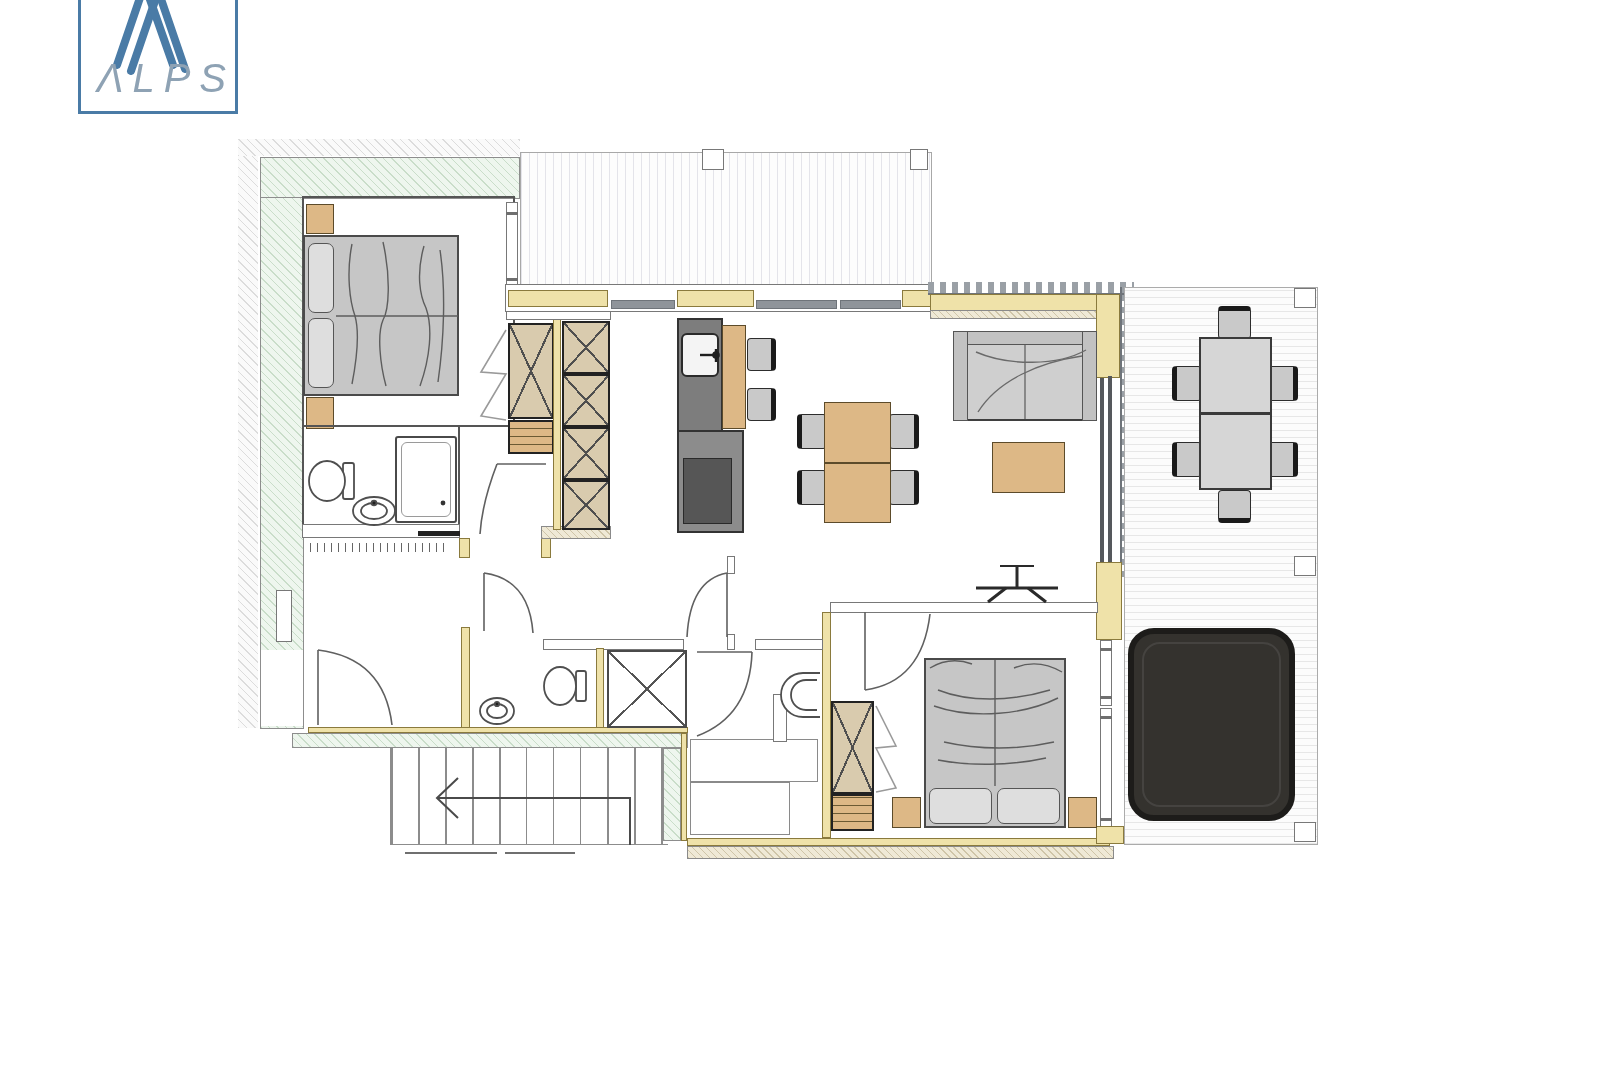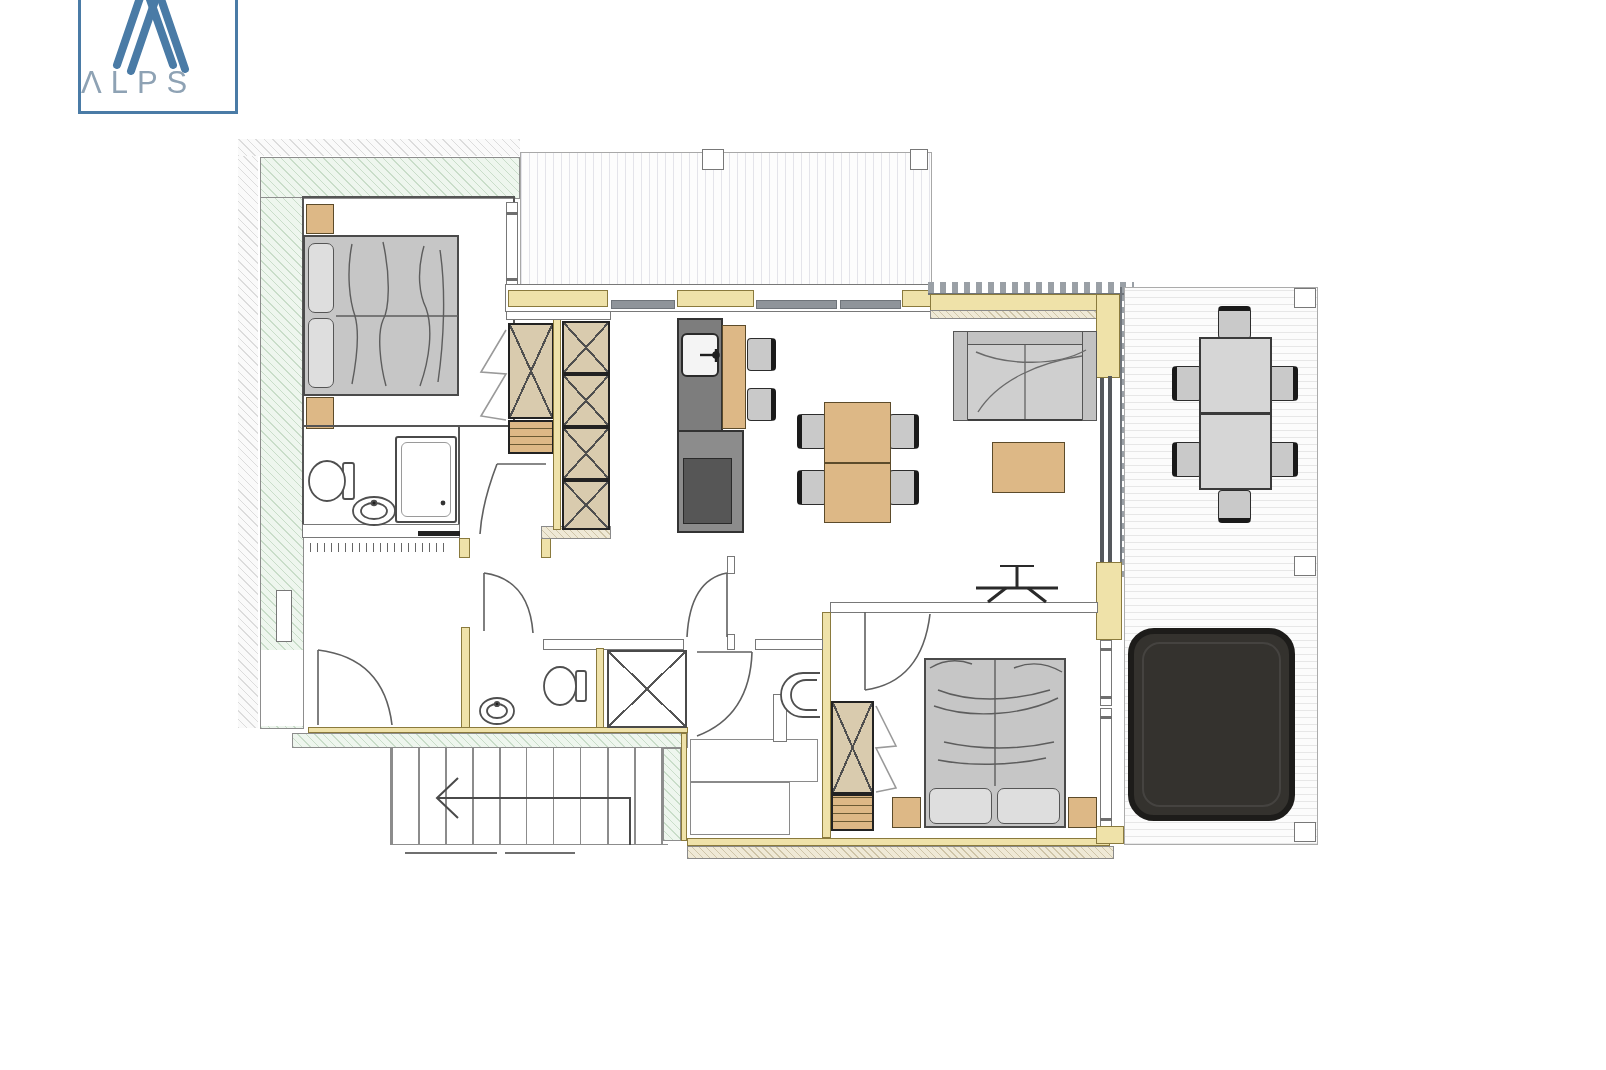--- a/index.html
+++ b/index.html
@@ -30,22 +30,22 @@
         linear-gradient(to top right,transparent calc(50% - 1px),#555 calc(50% - 1px) calc(50% + 1px),transparent calc(50% + 1px)),
         linear-gradient(to bottom right,transparent calc(50% - 1px),#555 calc(50% - 1px) calc(50% + 1px),transparent calc(50% + 1px)),#fff;}
   .drawerU{background:repeating-linear-gradient(0deg,var(--furn-tan,#ddb886) 0 7px,#6b5a33 7px 8px);border:2px solid #222;}
   .chair{background:#c9c9c9;border:1.5px solid #2d2d2d;border-radius:4px;}
   .bedframe{background:var(--bed-gray,#c6c6c6);border:2px solid #4a4a4a;}
   .pillow{background:var(--pillow-gray,#dedede);border:1.5px solid #555;border-radius:7px;}
   .tub{background:var(--hot-tub,#34322e);border:6px solid #1d1c1a;border-radius:26px;}
   .tubInner{background:transparent;border:2px solid #454340;border-radius:18px;}
   
   #logo{border:3px solid var(--accent-blue,#4a7ba6);background:#fff;}
-  #logo .word{position:absolute;left:0;right:0;bottom:10px;text-align:left;
-      color:var(--logo-text-color,#8ea2b4);font-size:31px;letter-spacing:9px;font-weight:400;}
+  #logo .word{position:absolute;left:0;right:0;bottom:10px;text-align:right;
+      color:var(--logo-text-color,#8ea2b4);font-size:40px;letter-spacing:9px;font-weight:400;font-style:italic;}
   svg{display:block;}
 </style>
 </head>
 <body>
 
 <div id="canvas">
 
   <div id="logo" class="abs" style="left:78px;top:-4px;width:160px;height:118px;">
     <svg class="abs" style="left:0;top:0;" width="154" height="112" viewBox="0 0 154 112">
       <g stroke="var(--accent-blue,#4a7ba6)" stroke-width="8" stroke-linecap="round">

